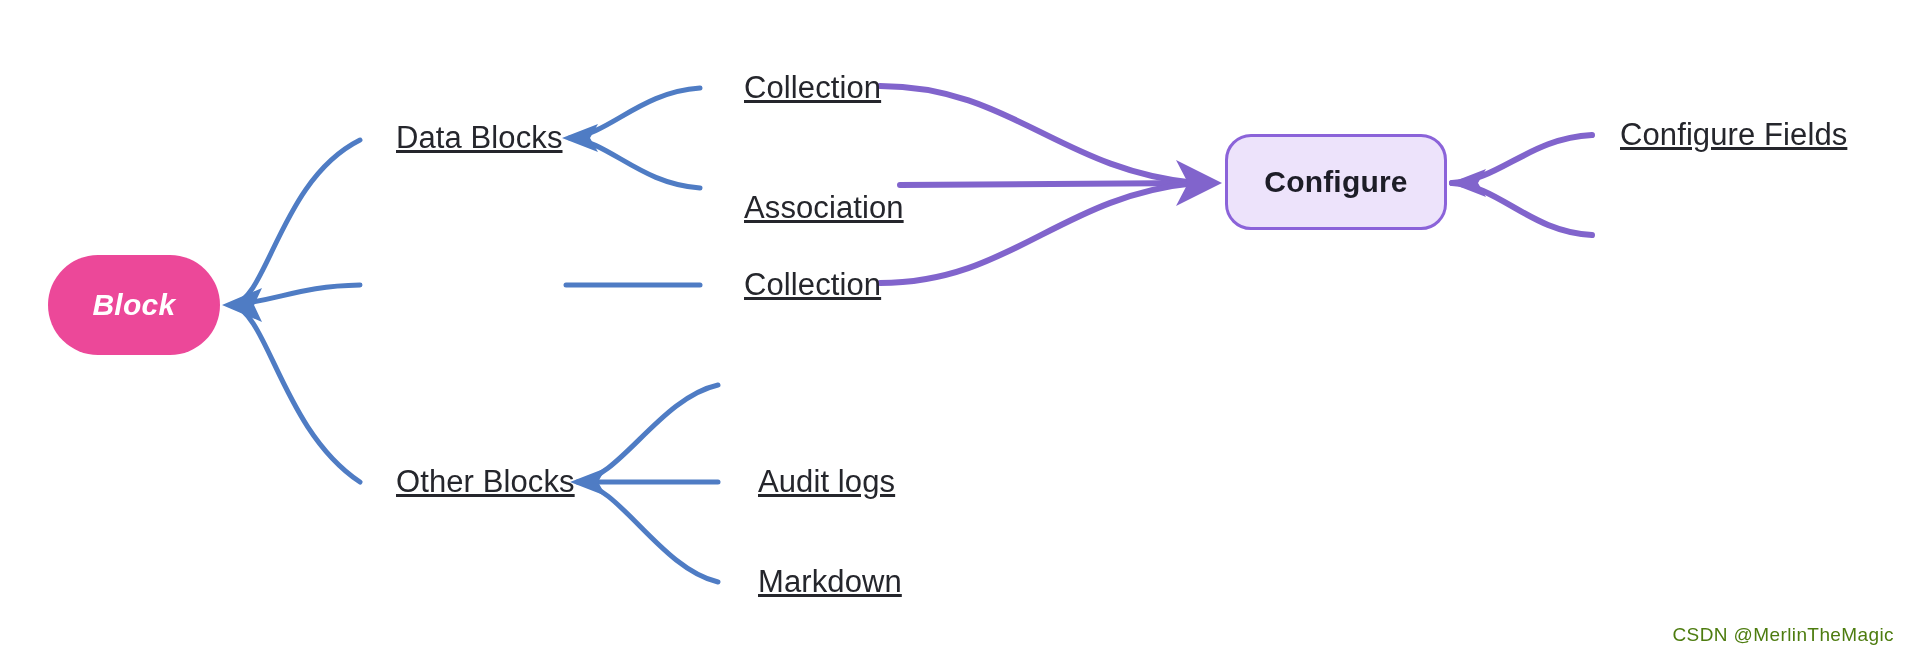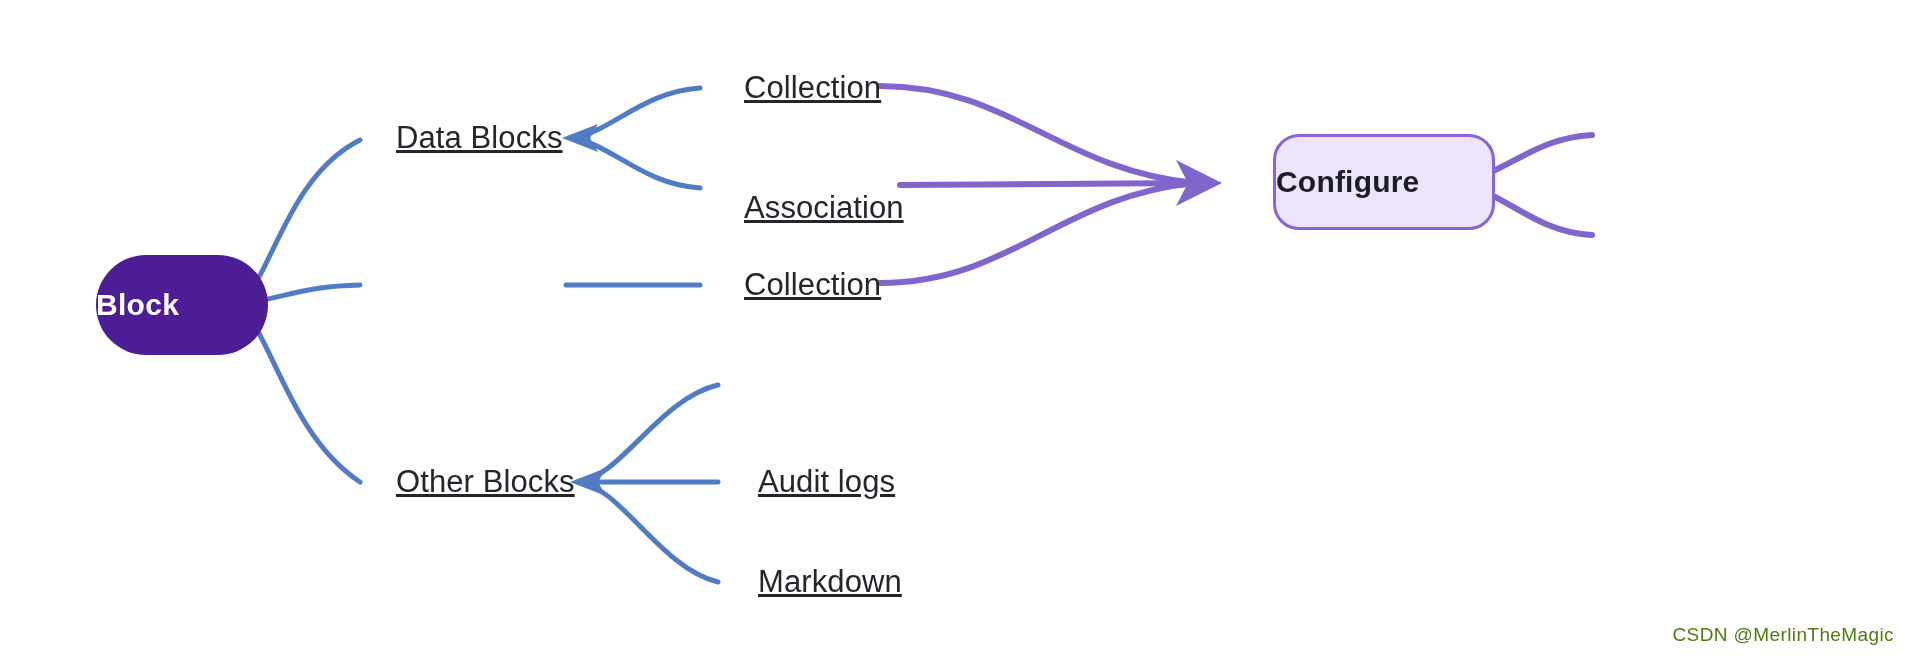--- a/index.html
+++ b/index.html
@@ -21,35 +21,36 @@
     position: absolute;
     left: 0;
     top: 0;
     width: 1916px;
     height: 660px;
   }
   .node {
     position: absolute;
     display: flex;
     align-items: center;
+    justify-content: center;
     box-sizing: border-box;
     font-weight: bold;
     white-space: nowrap;
-    margin-left: 48px;
   }
   .node-root {
     left: 48px;
     top: 255px;
     width: 172px;
     height: 100px;
     border-radius: 50px;
-    background: #4c1d95;
+    background: #ec4899;
     color: #ffffff;
     font-size: 30px;
     letter-spacing: 0.3px;
+    font-style: italic;
   }
   .node-configure {
     left: 1225px;
     top: 134px;
     width: 222px;
     height: 96px;
     border-radius: 26px;
     background: #EDE3FB;
     border: 3px solid #8B63D9;
     color: #1D1D27;
@@ -132,16 +133,17 @@
 
   <div class="leaf" style="left:744px; top:285px;">Collection</div>
 
   <div class="leaf" style="left:758px; top:482px;">Audit logs</div>
   <div class="leaf" style="left:758px; top:582px;">Markdown</div>
 
   <div class="node node-configure">
     <span>Configure</span>
   </div>
 
+  <div class="leaf" style="left:1620px; top:135px;">Configure Fields</div>
 
   <div class="watermark">CSDN @MerlinTheMagic</div>
 
 </div>
 
 </body></html>

